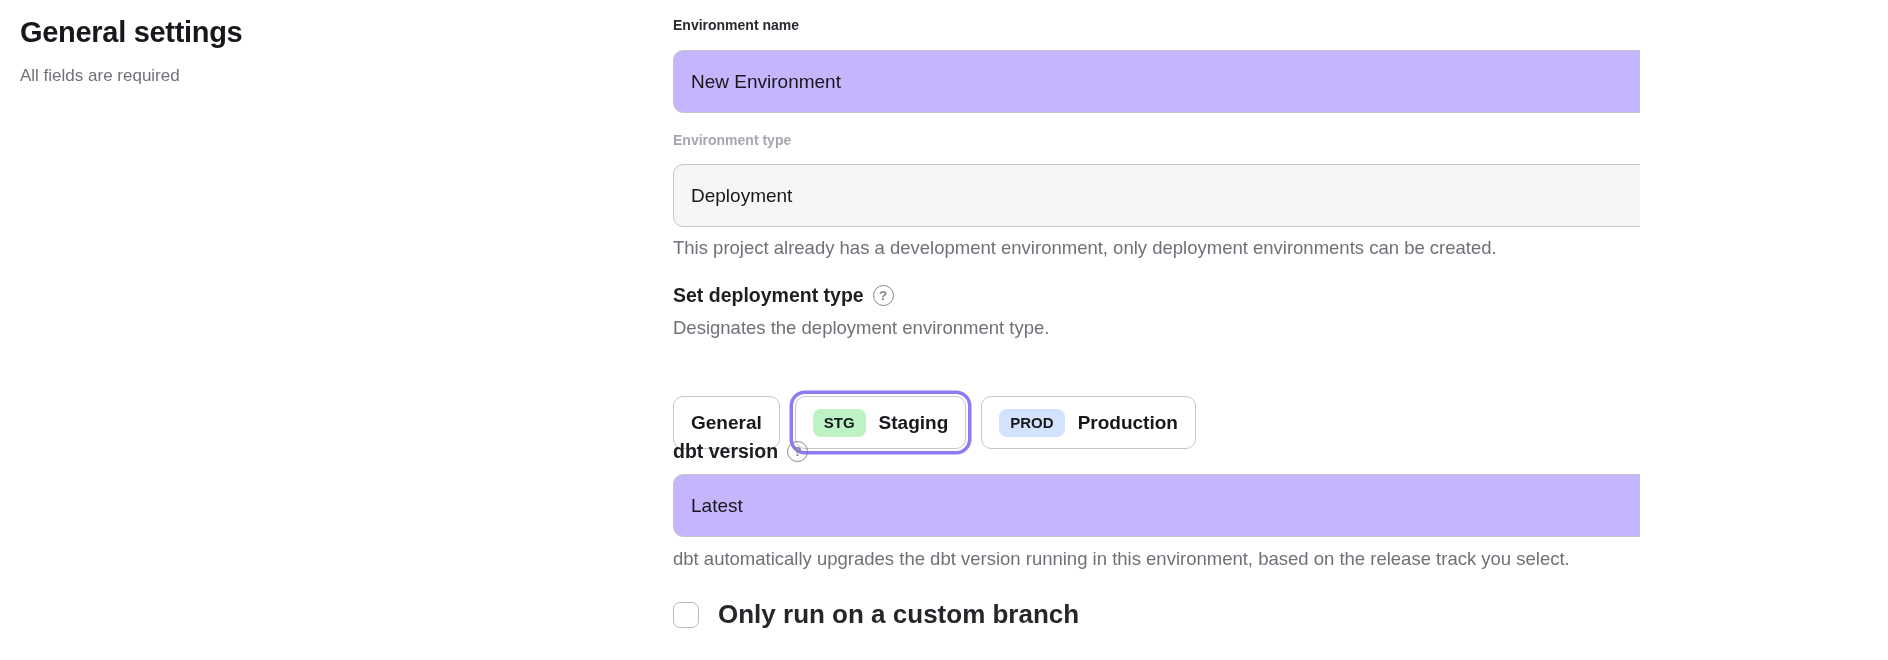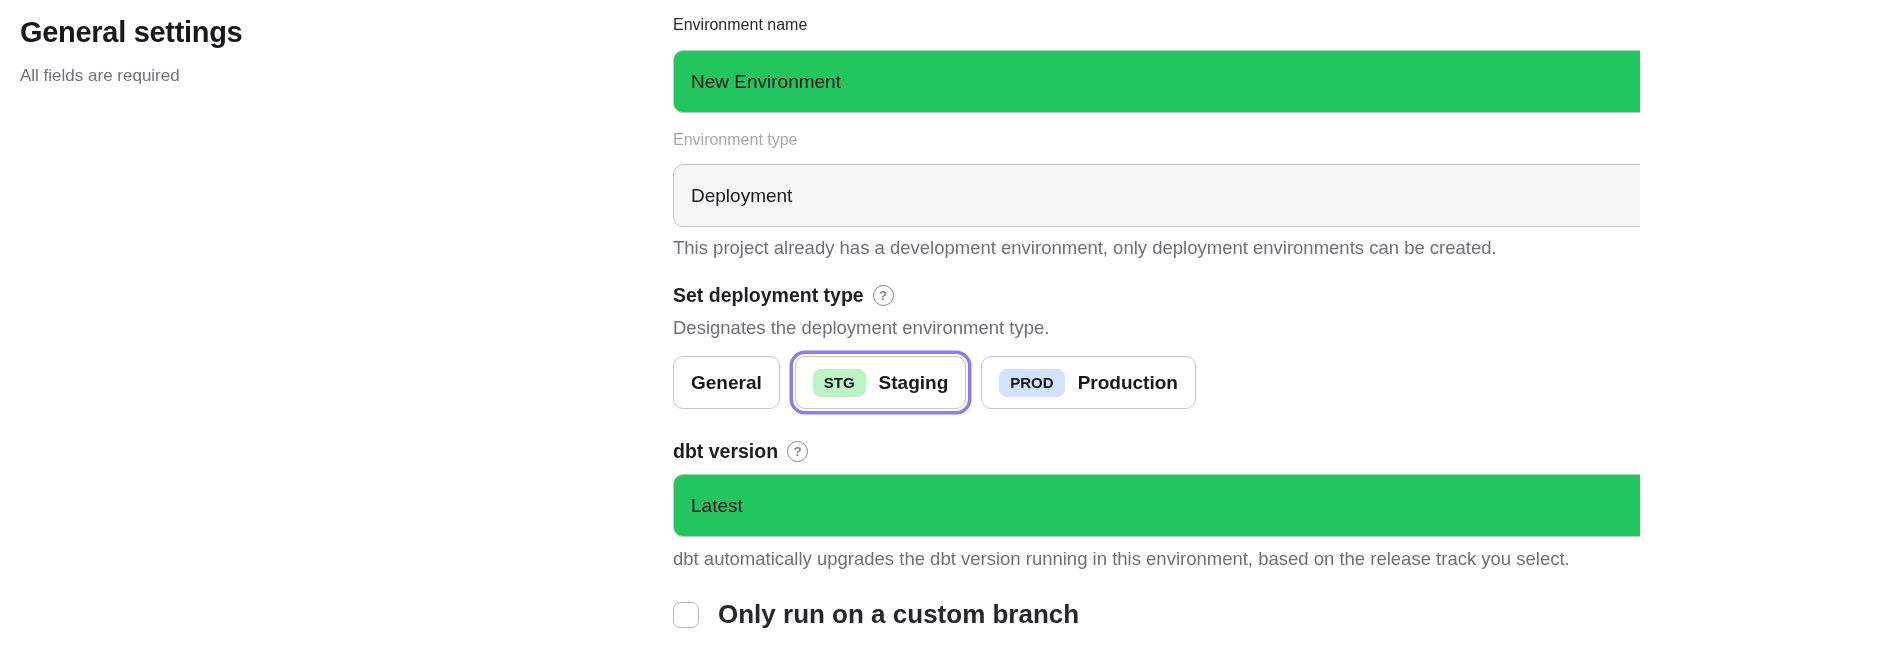--- a/index.html
+++ b/index.html
@@ -24,28 +24,28 @@
   .page-subtitle {
     position: absolute; left: 0; top: 66px;
     font-size: 17px; color: #717179; white-space: nowrap;
   }
 
   
   .form-col { position: absolute; left: 673px; top: 0; width: 1182px; height: 660px; }
   .row { position: absolute; left: 0; width: 100%; }
 
   .field-label {
-    font-size: 16px; font-weight: 400; color: #2a2a30; white-space: nowrap;
+    font-size: 14px; font-weight: 700; color: #2a2a30; white-space: nowrap;
   }
   .field-label.disabled { color: #a5a7ae; }
 
   .text-input, .select {
     width: 100%; height: 63px;
     border: 1.5px solid #c5c6cc; border-radius: 10px;
-    background: #22c55e;
+    background: #c4b5fd;
     font-family: "Liberation Sans", sans-serif;
     font-size: 19px; color: #17171c;
     padding: 0 48px 0 17px;
     display: flex; align-items: center;
     position: relative;
   }
   input.text-input { display: block; line-height: 60px; outline: none; }
   .select.disabled { background: #f6f6f7; }
   .select-value { font-size: 19px; font-weight: 500; color: #17171c; white-space: nowrap; }
   .chevron {
@@ -71,21 +71,21 @@
   
   .btn-row { display: flex; gap: 15px; align-items: center; }
   .type-btn {
     height: 53px;
     display: inline-flex; align-items: center; gap: 13px;
     padding: 12px 17px;
     background: #ffffff;
     border: 1.5px solid #c5c6cc; border-radius: 10px;
     font-family: "Liberation Sans", sans-serif;
     font-size: 19px; font-weight: 600; color: #17171c;
-    cursor: pointer; white-space: nowrap;
+    cursor: pointer; white-space: nowrap; margin-top: 40px;
   }
   .type-btn.selected {
     box-shadow: 0 0 0 2px #ffffff, 0 0 0 5.5px #8d7bf4;
   }
   .env-badge {
     display: inline-block; padding: 5px 11px; border-radius: 8px;
     font-size: 15px; font-weight: 600; color: #15181b; line-height: 1.2;
   }
   .badge-stg { background: #bdf3c4; }
   .badge-prod { background: #d3e3fd; }

